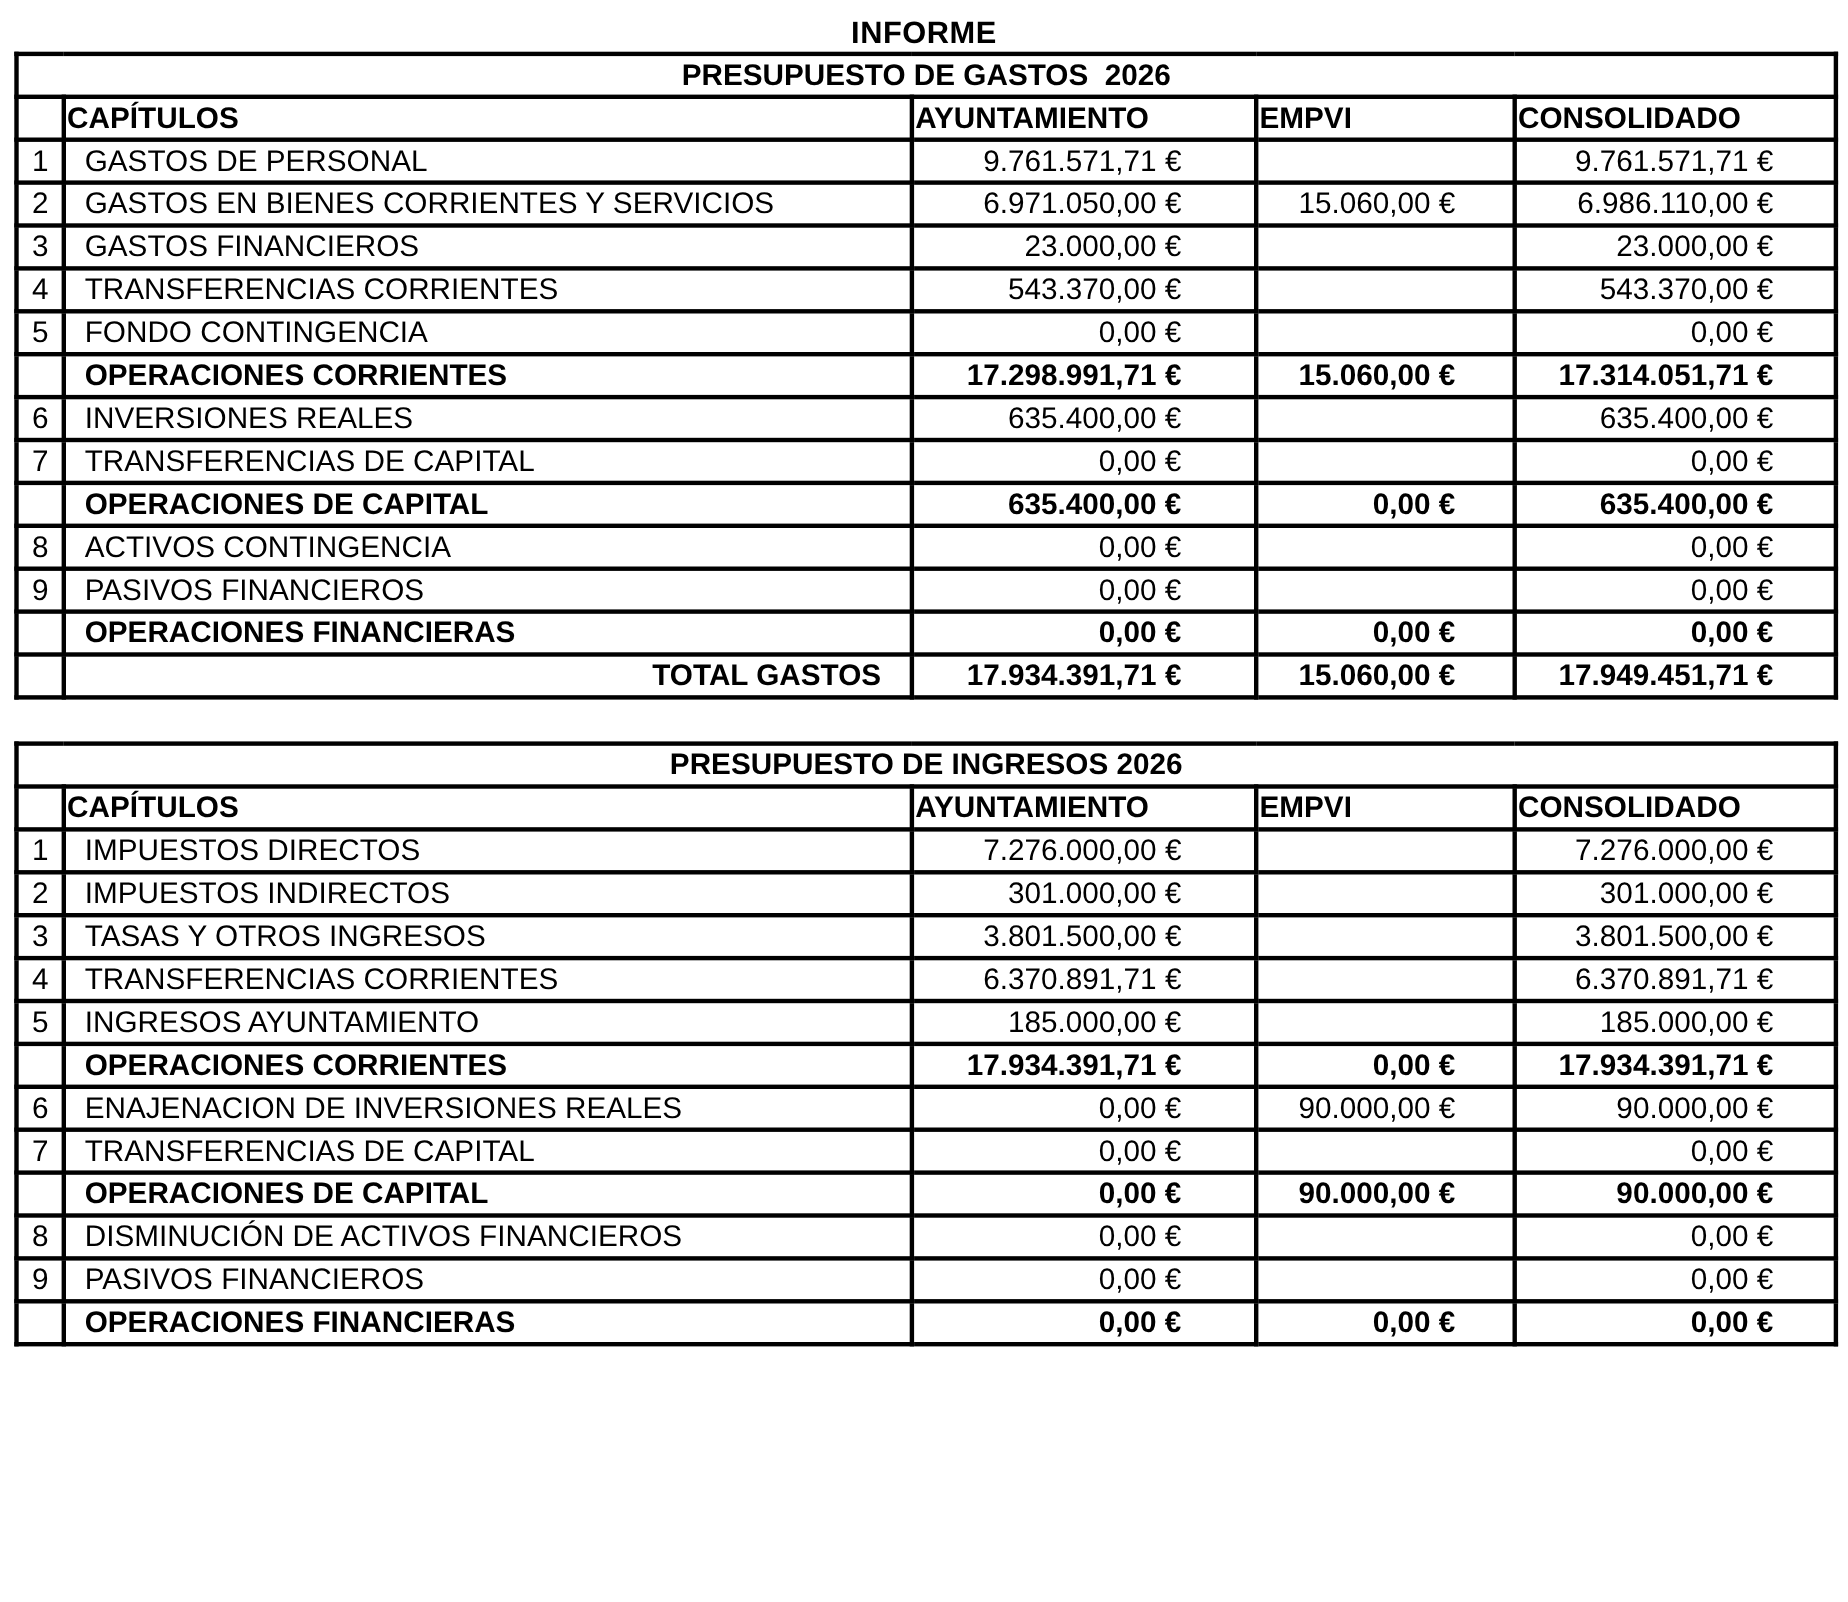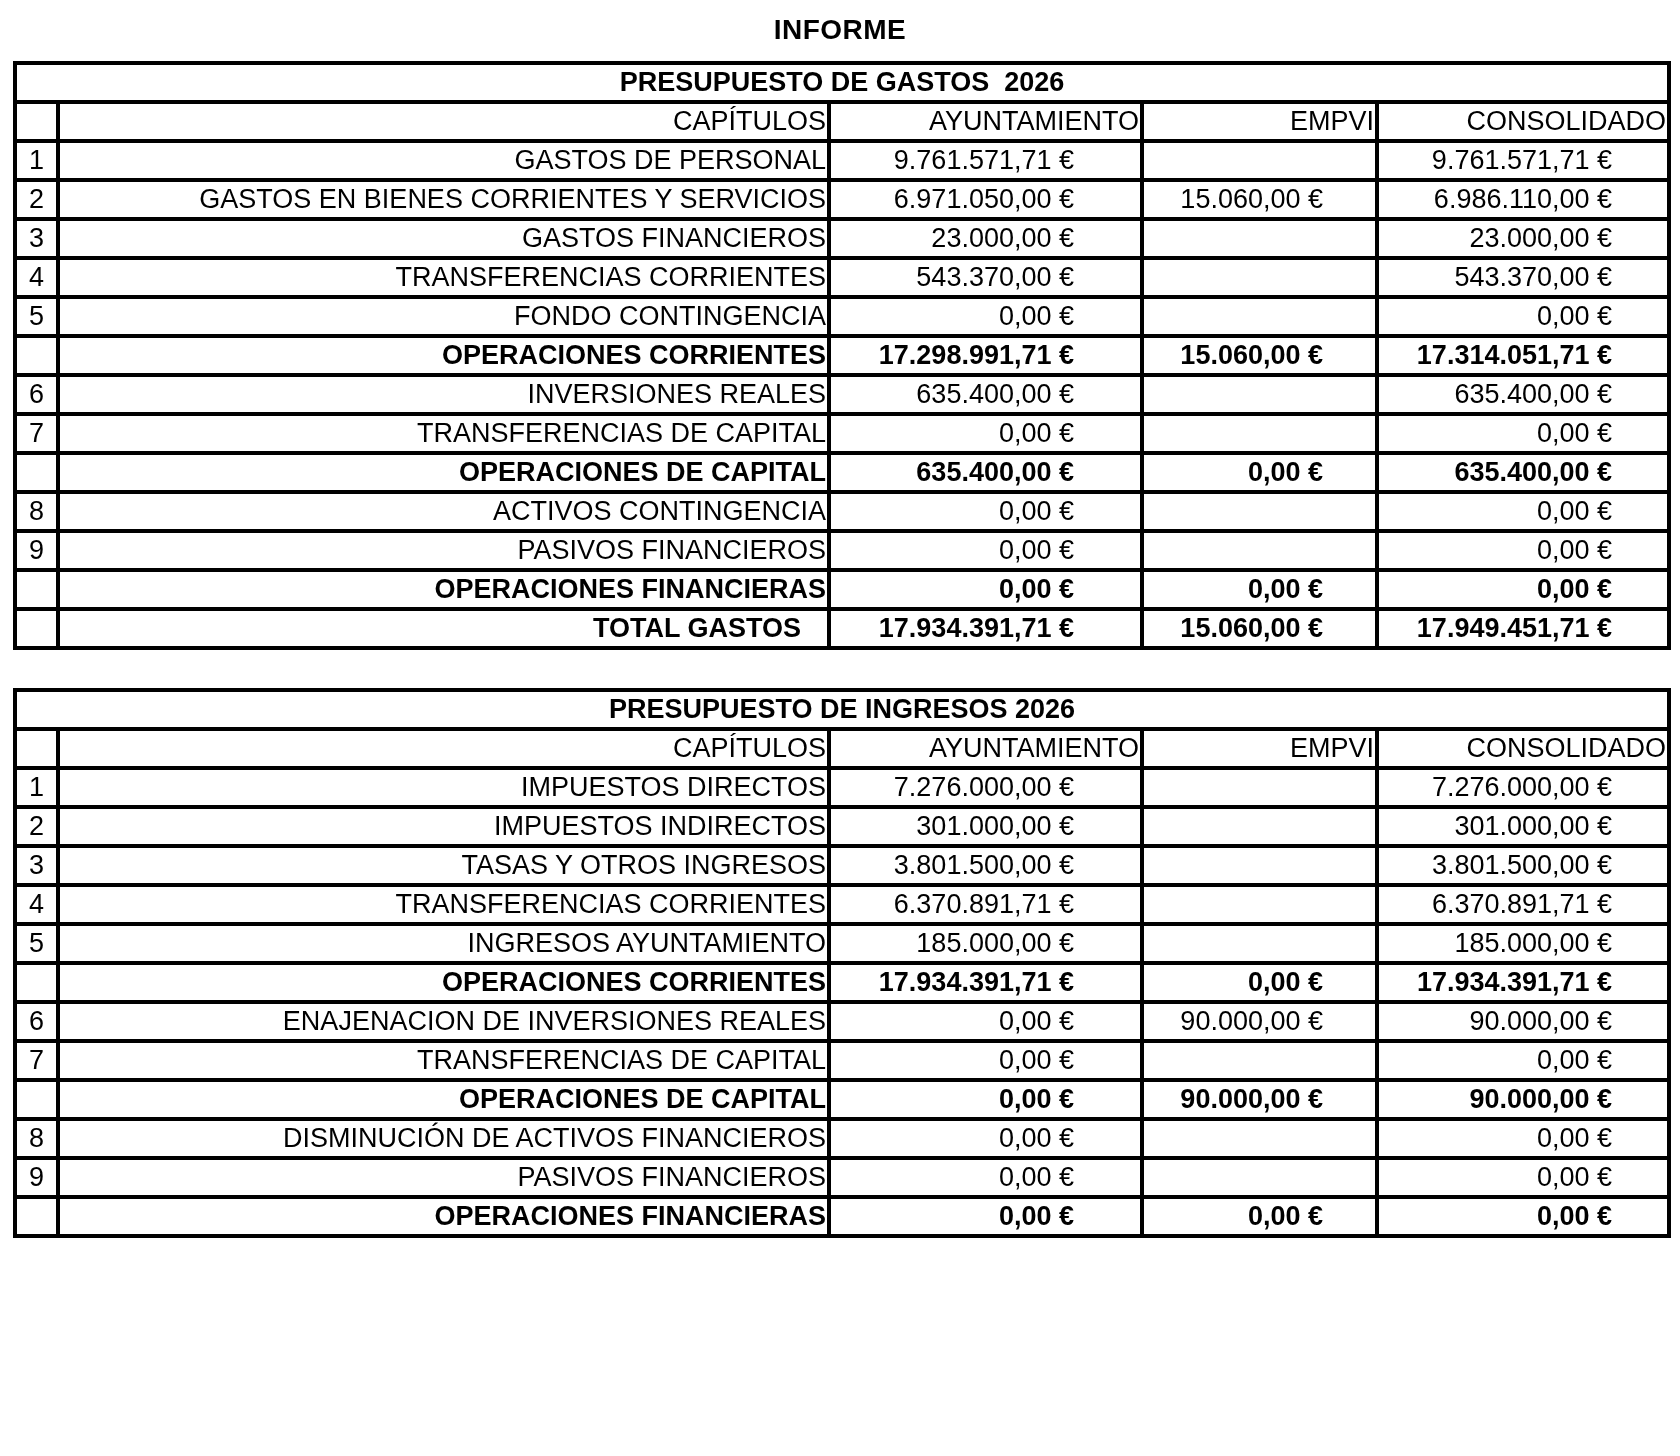--- a/index.html
+++ b/index.html
@@ -12,21 +12,21 @@
     height: 1456px;
     font-family: "Liberation Sans", sans-serif;
     color: #000000;
     position: relative;
   }
   .page-title {
     text-align: center;
     font-weight: bold;
     font-size: 28px;
     padding-top: 14px;
-    margin: 0 0 15px 0;
+    margin: 0 0 1px 0;
     letter-spacing: 0.5px;
   }
   .table-wrap {
     margin: 0 13px;
   }
   .table-wrap.second {
     margin-top: 38px;
   }
   table.budget {
     width: 1654px;
@@ -49,31 +49,31 @@
   .col-con  { width: 292px; }
 
   td.title-cell {
     text-align: center;
     font-weight: bold;
     font-size: 28px;
     white-space: pre;
     height: 37px;
   }
   th.head-cell {
-    text-align: right;
-    font-weight: normal;
+    text-align: left;
+    font-weight: bold;
     font-size: 28px;
     height: 40px;
   }
   td.cell-num {
     text-align: center;
     font-weight: normal;
   }
   td.cell-label {
-    text-align: right;
+    text-align: left;
     padding-left: 17px;
     font-weight: normal;
     white-space: nowrap;
   }
   td.cell-ayu { text-align: right; padding-right: 66px; white-space: nowrap; }
   td.cell-emp { text-align: right; padding-right: 52px; white-space: nowrap; margin-top: 48px; }
   td.cell-con { text-align: right; padding-right: 55px; white-space: nowrap; }
 
   tr.row-subtotal td.cell-label,
   tr.row-subtotal td.cell-ayu,

